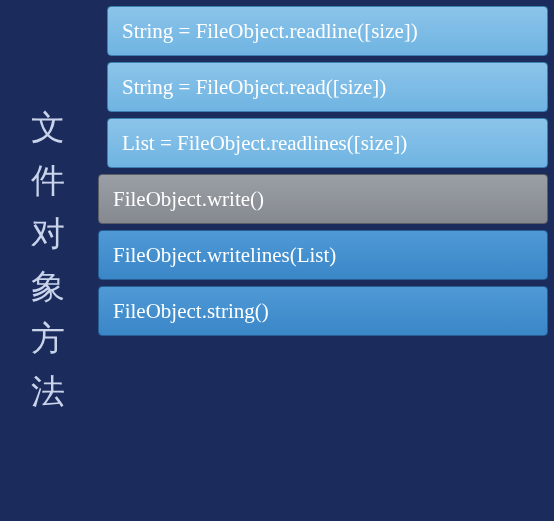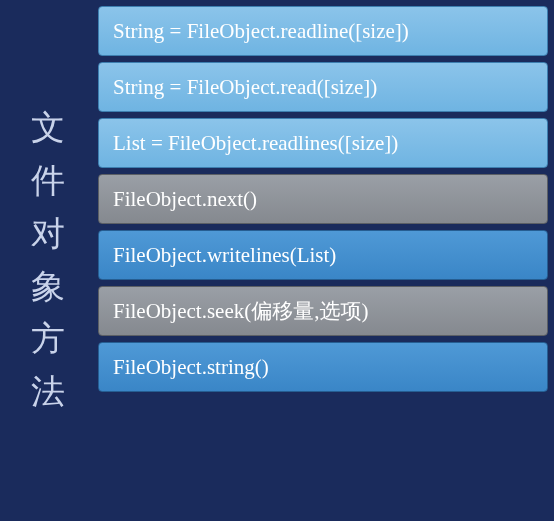--- a/index.html
+++ b/index.html
@@ -39,20 +39,21 @@
     display: flex;
     align-items: center;
     padding: 0 14px;
     color: #ffffff;
     font-size: 21px;
     position: relative;
   }
   .row.blue-light {
     background: linear-gradient(#8bc4ea, #6fb4e2);
     border: 1px solid #3d7fb0;
+    margin-left: 9px;
   }
   .row.gray {
     background: linear-gradient(#9a9fa6, #85898f);
     border: 1px solid #5b5f65;
   }
   .row.blue-deep {
     background: linear-gradient(#4f99d6, #3a86c7);
     border: 1px solid #265e92;
   }
   .row .label {
@@ -85,28 +86,24 @@
   </div>
   <div class="row blue-light">
     <span class="label">String = FileObject.read([size])</span>
     <span class="note"></span>
   </div>
   <div class="row blue-light">
     <span class="label">List = FileObject.readlines([size])</span>
     <span class="note"></span>
   </div>
   <div class="row gray">
-    <span class="label">FileObject.next()</span>
+    <span class="label">FileObject.write()</span>
     <span class="note"></span>
   </div>
   <div class="row blue-deep">
     <span class="label">FileObject.writelines(List)</span>
-    <span class="note"></span>
-  </div>
-  <div class="row gray">
-    <span class="label">FileObject.seek(偏移量,选项)</span>
     <span class="note"></span>
   </div>
   <div class="row blue-deep">
     <span class="label">FileObject.string()</span>
     <span class="note"></span>
   </div>
 </div>
 
 </body></html>

